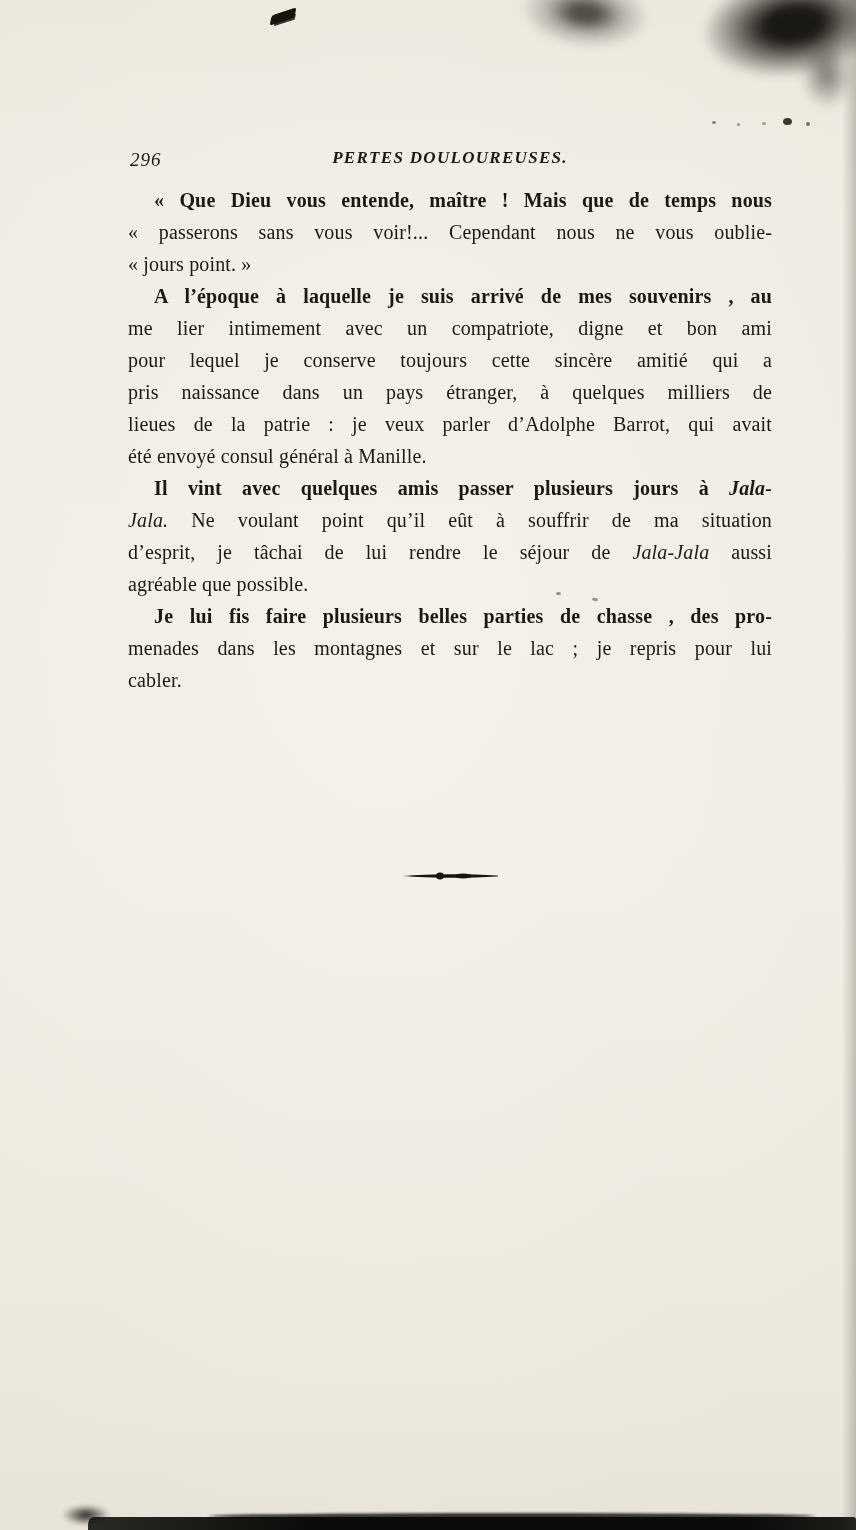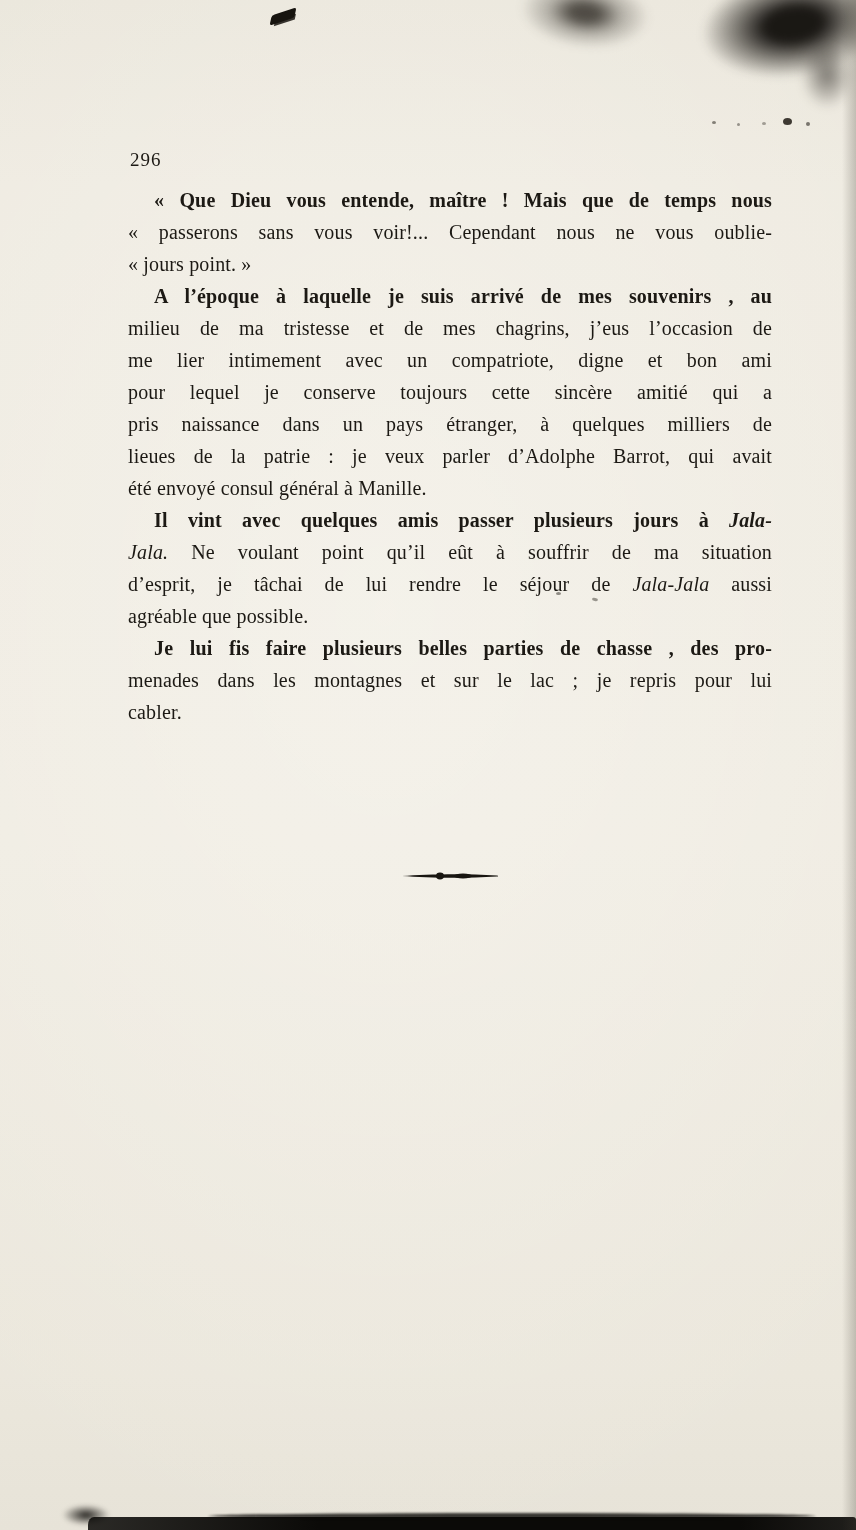--- a/index.html
+++ b/index.html
@@ -12,21 +12,21 @@
     color:#1c1914;
   }
   .page {
     position:absolute; inset:0;
     background:
       radial-gradient(ellipse 120% 90% at 45% 40%, rgba(255,255,252,0.35), rgba(0,0,0,0) 70%),
       linear-gradient(180deg, #eae6db 0%, #eeeae0 12%, #efebe1 55%, #ebe7dc 90%, #e7e3d8 100%);
   }
 
   
-  .header { position:absolute; top:146px; left:128px; width:644px; height:30px; }
+  .header { position:absolute; top:146px; left:128px; width:644px; height:30px;font-style:italic; }
   .page-number {
     position:absolute; left:2px; top:3px;
     font-size:19px; letter-spacing:1px;
   }
   .running-title {
     display:block; text-align:center;
     font-size:17px; font-weight:bold; letter-spacing:1.3px;
     padding-top:2px;
   }
 
@@ -108,31 +108,31 @@
     pointer-events:none;
   }
 </style>
 </head>
 <body>
 
 <div class="page">
 
   <div class="header">
     <span class="page-number">296</span>
+    <span class="running-title">PERTES DOULOUREUSES.</span>
   </div>
 
   <div class="text-block" id="paragraphs">
       <div class="paragraph">
         <div class="line first"><span>« Que Dieu vous entende, maître ! Mais que de temps nous</span></div>
         <div class="line"><span>« passerons sans vous voir!... Cependant nous ne vous oublie-</span></div>
         <div class="line last"><span>« jours point. »</span></div>
       </div>
       <div class="paragraph">
         <div class="line first"><span>A l’époque à laquelle je suis arrivé de mes souvenirs , au</span></div>
-        <div class="line"><span>milieu de ma tristesse et de mes chagrins, j’eus l’occasion de</span></div>
         <div class="line"><span>me lier intimement avec un compatriote, digne et bon ami</span></div>
         <div class="line"><span>pour lequel je conserve toujours cette sincère amitié qui a</span></div>
         <div class="line"><span>pris naissance dans un pays étranger, à quelques milliers de</span></div>
         <div class="line"><span>lieues de la patrie : je veux parler d’Adolphe Barrot, qui avait</span></div>
         <div class="line last"><span>été envoyé consul général à Manille.</span></div>
       </div>
       <div class="paragraph">
         <div class="line first"><span>Il vint avec quelques amis passer plusieurs jours à </span><span class="italic">Jala-</span></div>
         <div class="line"><span class="italic">Jala.</span><span> Ne voulant point qu’il eût à souffrir de ma situation</span></div>
         <div class="line"><span>d’esprit, je tâchai de lui rendre le séjour de </span><span class="italic">Jala-Jala</span><span> aussi</span></div>

